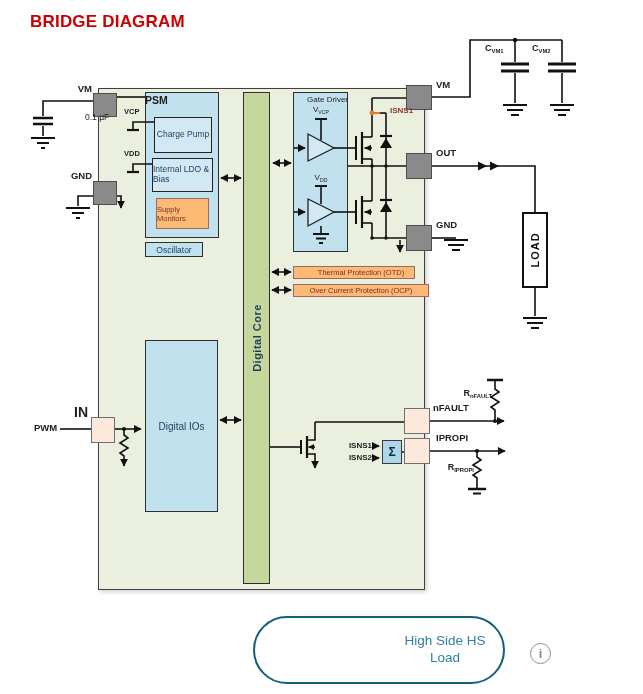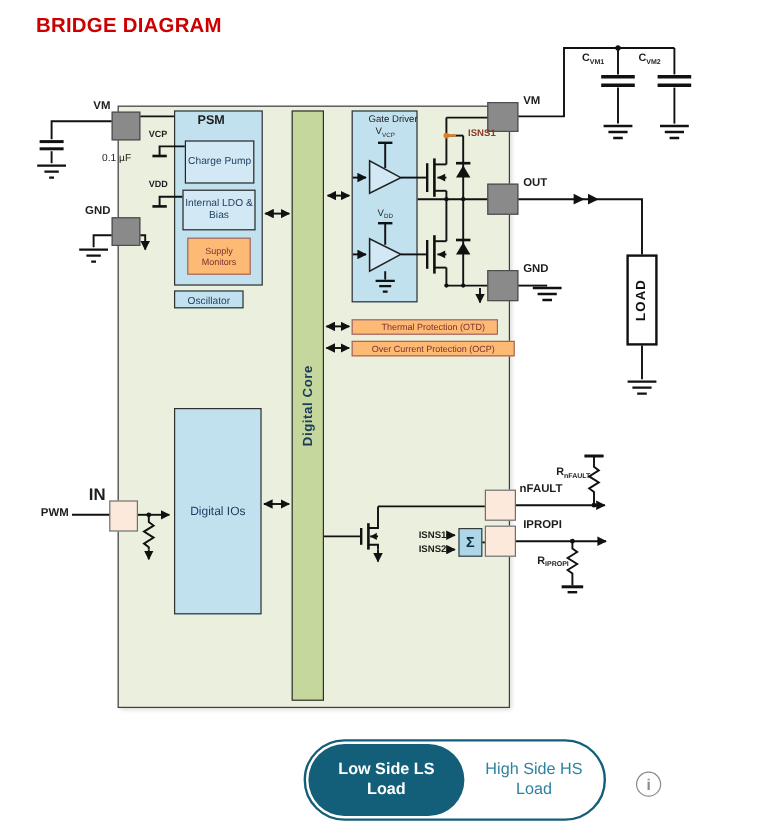--- a/index.html
+++ b/index.html
@@ -1,19 +1,19 @@
 <!DOCTYPE html>
 <html><head>
 <meta charset="utf-8">
 <style>
   html,body{margin:0;padding:0;background:#fff;font-family:"Liberation Sans",sans-serif;}
   #stage{position:relative;width:643px;height:694px;background:#fff;overflow:hidden;}
   #page-title{position:absolute;left:30px;top:12px;font-size:17px;font-weight:bold;color:#cc0000;letter-spacing:.2px;}
   .ic{position:absolute;left:98px;top:88px;width:327px;height:502px;background:#eaf0dd;border:1.5px solid #3f3f3f;box-sizing:border-box;box-shadow:2px 2px 4px rgba(0,0,0,.18);}
-  .blk{position:absolute;box-sizing:border-box;border:1px solid #2f2f2f;display:flex;align-items:center;justify-content:center;text-align:center;}
+  .blk{position:absolute;box-sizing:border-box;border:1px solid #2f2f2f;display:flex;align-items:center;justify-content:center;}
   .blue{background:#c1e1ef;}
   .innerblue{background:#d2e9f5;border-color:#222;}
   .pinkbox{background:#fdba74;border-color:#9a6a6a;color:#7a2e2e;}
   .navy{color:#1c3c5e;}
   .pin{position:absolute;box-sizing:border-box;}
   .pin-gray{background:#8a8a8a;border:1px solid #4d4d4d;}
   .pin-pink{background:#fce9dc;border:1px solid #6f6f6f;}
   .lbl{position:absolute;color:#1d1d1d;font-size:9.5px;font-weight:600;white-space:nowrap;}
   .lbl.small{font-size:8.5px;font-weight:400;}
   .lbl.tiny{font-size:7.5px;font-weight:700;}
@@ -39,21 +39,21 @@
 
   <div id="page-title">BRIDGE DIAGRAM</div>
 
   <div class="ic"></div>
 
   <div class="core">
     <span class="vtext">Digital Core</span>
   </div>
 
   <div class="blk blue" style="left:145px;top:92px;width:74px;height:146px;"></div>
-  <div class="lbl navy" style="left:145px;top:94px;width:62px;text-align:center;font-size:10.5px;">PSM</div>
+  <div class="lbl navy" style="left:145px;top:94px;width:62px;text-align:left;font-size:10.5px;">PSM</div>
   <div class="blk innerblue navy" style="left:154px;top:117px;width:58px;height:36px;font-size:8.5px;line-height:1.15;">Charge Pump</div>
   <div class="blk innerblue navy" style="left:152px;top:158px;width:61px;height:34px;font-size:8.5px;line-height:1.15;">Internal LDO &amp; Bias</div>
   <div class="blk pinkbox" style="left:156px;top:198px;width:53px;height:31px;font-size:7.5px;line-height:1.2;">Supply Monitors</div>
   <div class="blk blue navy" style="left:145px;top:242px;width:58px;height:15px;font-size:8.5px;">Oscillator</div>
 
   <div class="blk blue" style="left:293px;top:92px;width:55px;height:160px;"></div>
   <div class="lbl navy small" style="left:293px;top:95px;width:55px;text-align:right;font-size:8px;">Gate Driver</div>
   <div class="lbl navy small" style="left:303px;top:105px;width:36px;text-align:center;font-size:8px;"><span>V</span><span class="sub">VCP</span></div>
   <div class="lbl navy small" style="left:303px;top:173px;width:36px;text-align:center;font-size:8px;"><span>V</span><span class="sub">DD</span></div>
   <div class="lbl navy small" style="left:308px;top:143px;width:18px;text-align:center;font-size:8.5px;">HS</div>
@@ -258,38 +258,37 @@
         <path d="M430,451 H505" marker-end="url(#aE)"></path>
         <circle cx="477" cy="451" r="2" fill="#111" stroke="none"></circle>
         <path d="M477,451 V455 l0,2 l4,3 l-8,5 l8,5 l-8,5 l4,3 l0,2 V488"></path>
         <path d="M468,489 H486" stroke-width="2.5"></path>
           <path d="M473,493.5 H481" stroke-width="2"></path>
       </g>
     </g>
   </svg>
 
   <div class="lbl right" style="left:58px;top:83px;width:34px;">VM</div>
-  <div class="lbl small" style="left:57px;top:126px;padding-left:28px;">0.1 µF</div>
+  <div class="lbl small" style="left:57px;top:112px;padding-left:28px;">0.1 µF</div>
   <div class="lbl right" style="left:56px;top:170px;width:36px;">GND</div>
   <div class="lbl right" style="left:64px;top:404px;width:24px;font-size:14px;">IN</div>
   <div class="lbl" style="left:34px;top:422px;font-weight:700;">PWM</div>
   <div class="lbl" style="left:436px;top:79px;">VM</div>
   <div class="lbl" style="left:436px;top:147px;">OUT</div>
   <div class="lbl" style="left:436px;top:219px;">GND</div>
   <div class="lbl" style="left:433px;top:402px;">nFAULT</div>
   <div class="lbl" style="left:436px;top:432px;">IPROPI</div>
   <div class="lbl tiny" style="left:124px;top:107px;">VCP</div>
   <div class="lbl tiny" style="left:124px;top:149px;">VDD</div>
   <div class="lbl" style="left:390px;top:106px;font-size:8px;color:#8a3a2a;">ISNS1</div>
   <div class="lbl right" style="left:342px;top:441px;width:30px;font-size:8px;">ISNS1</div>
   <div class="lbl right" style="left:342px;top:453px;width:30px;font-size:8px;">ISNS2</div>
   <div class="lbl" style="left:485px;top:43px;font-size:9px;"><span>C</span><span class="sub">VM1</span></div>
   <div class="lbl" style="left:532px;top:43px;font-size:9px;"><span>C</span><span class="sub">VM2</span></div>
   <div class="lbl right" style="left:452px;top:388px;width:40px;font-size:9px;"><span>R</span><span class="sub">nFAULT</span></div>
   <div class="lbl right" style="left:438px;top:462px;width:36px;font-size:9px;"><span>R</span><span class="sub">IPROPI</span></div>
 
   <div class="toggle">
-    <div class="seg sel">Low Side LS Load</div>
     <div class="seg unsel">High Side HS Load</div>
   </div>
   <div class="info">i</div>
 
 </div>
 
 </body></html>

